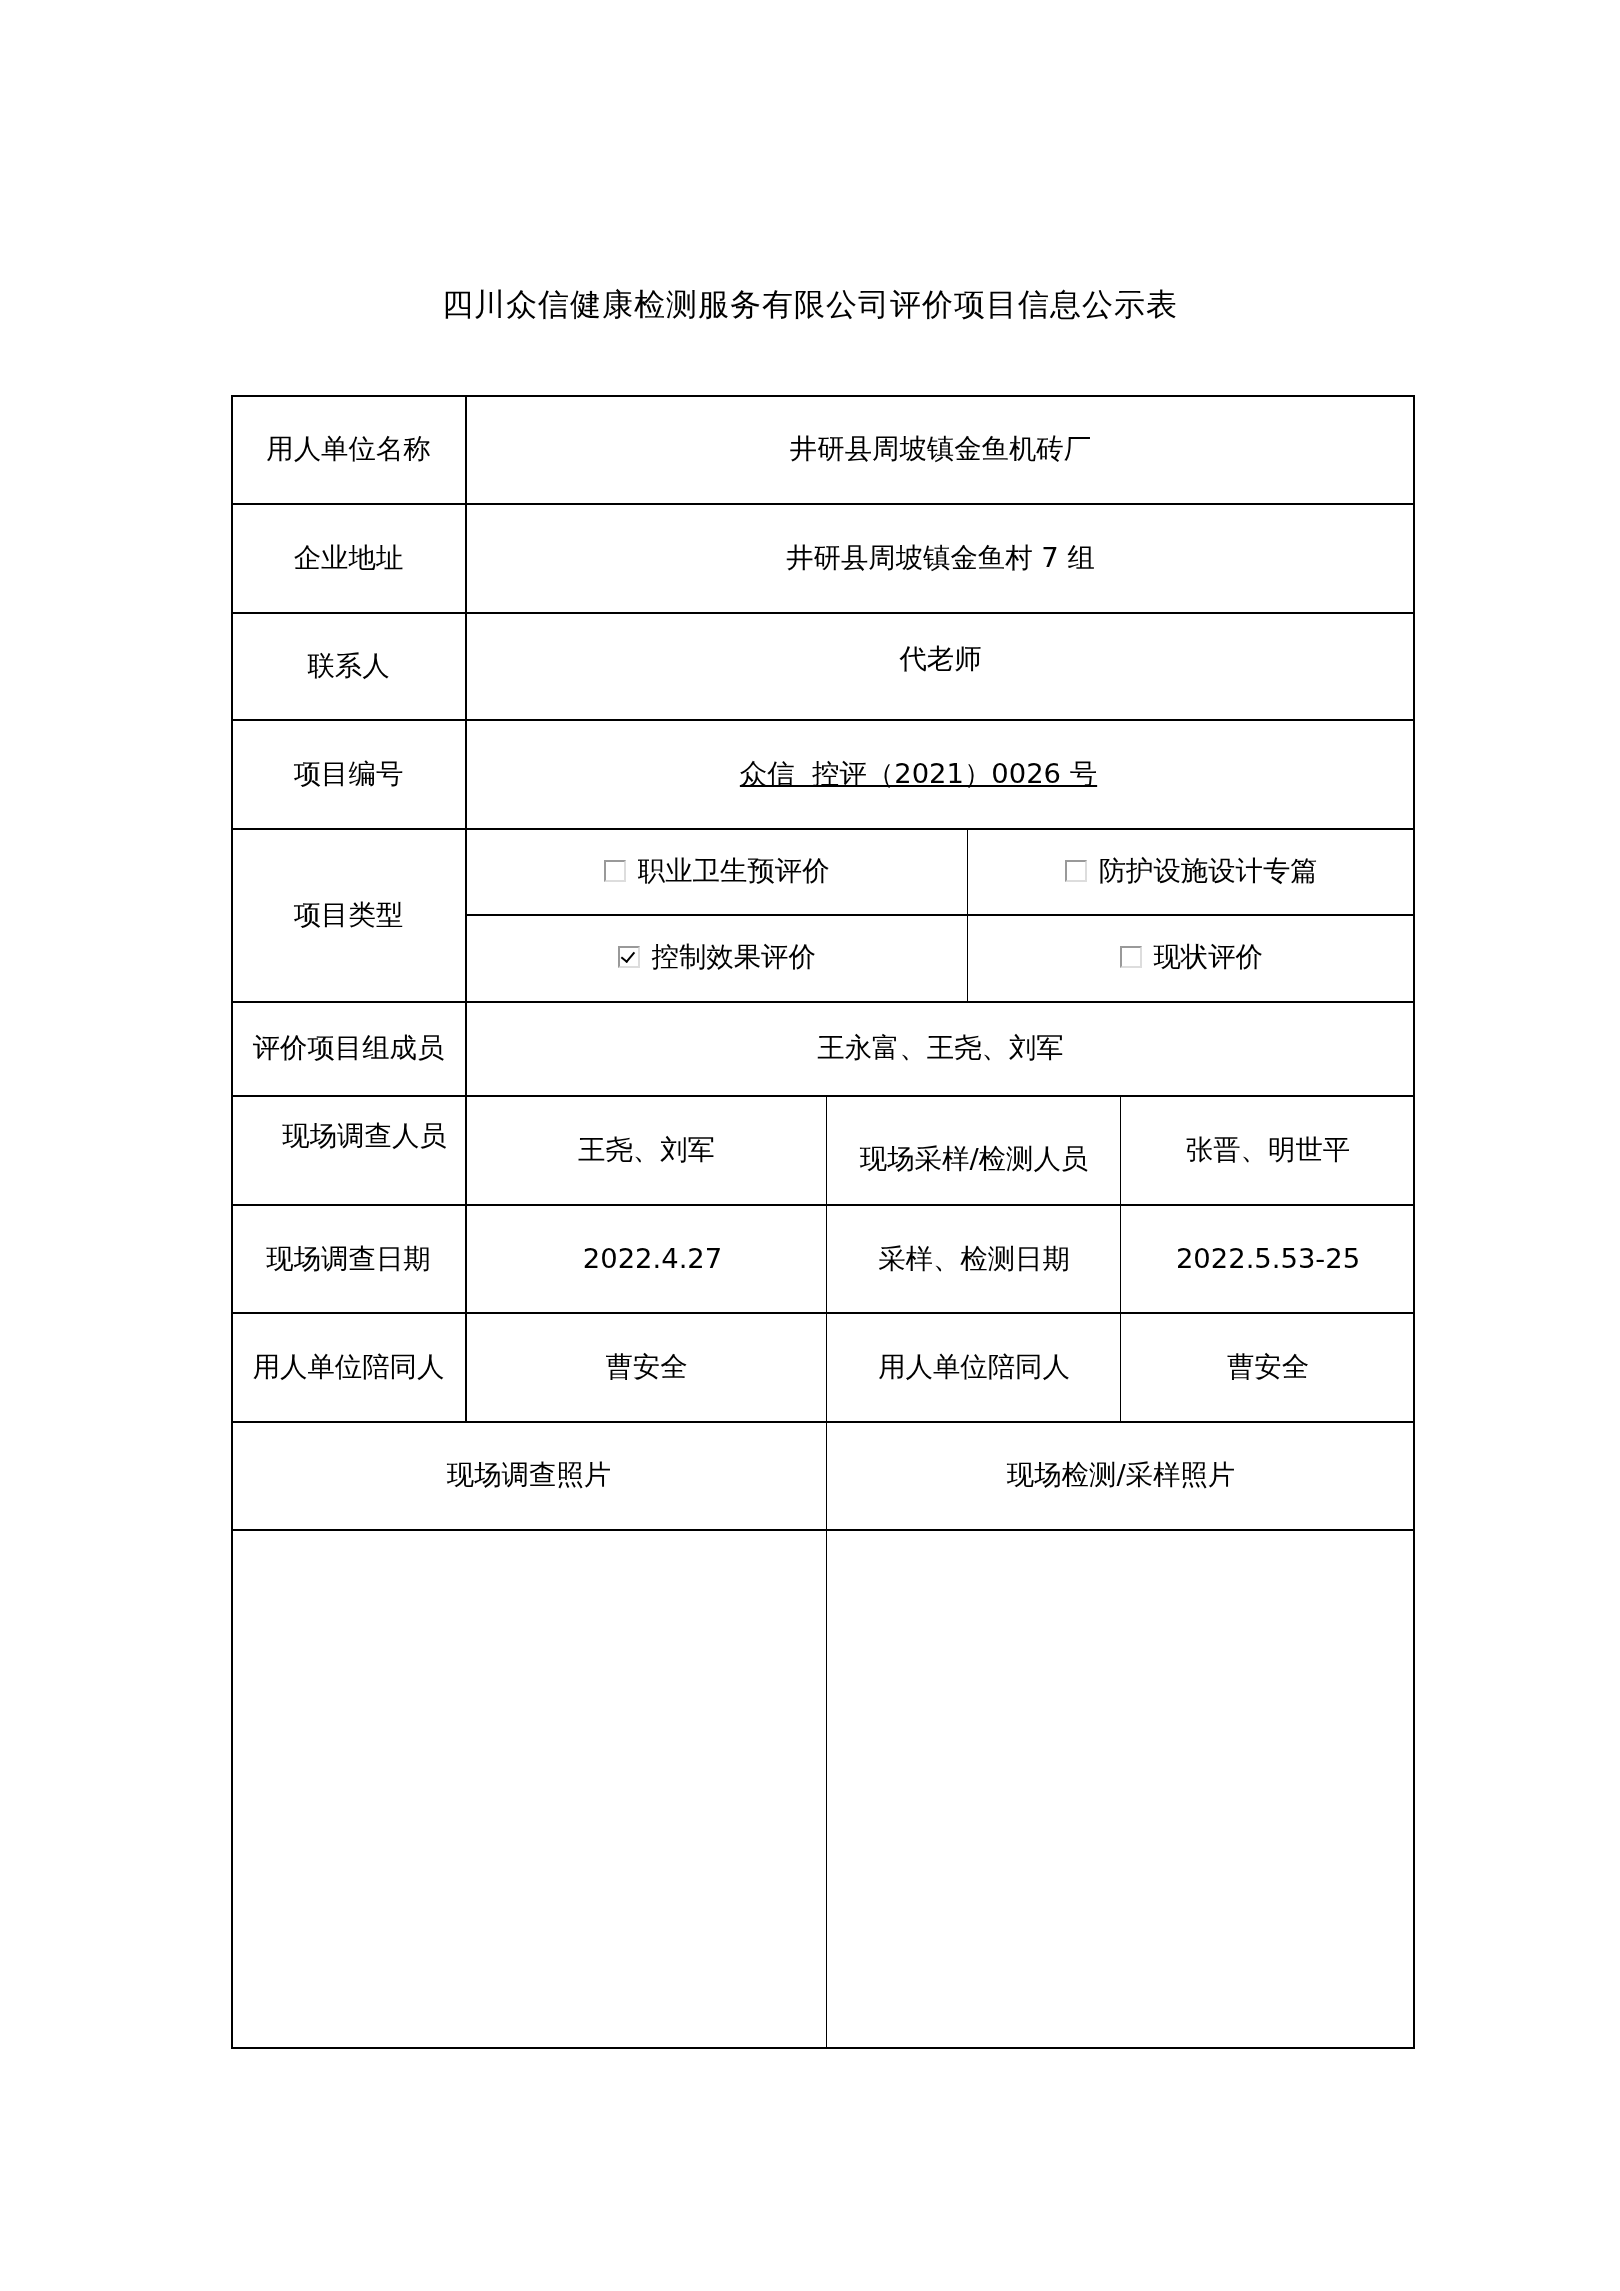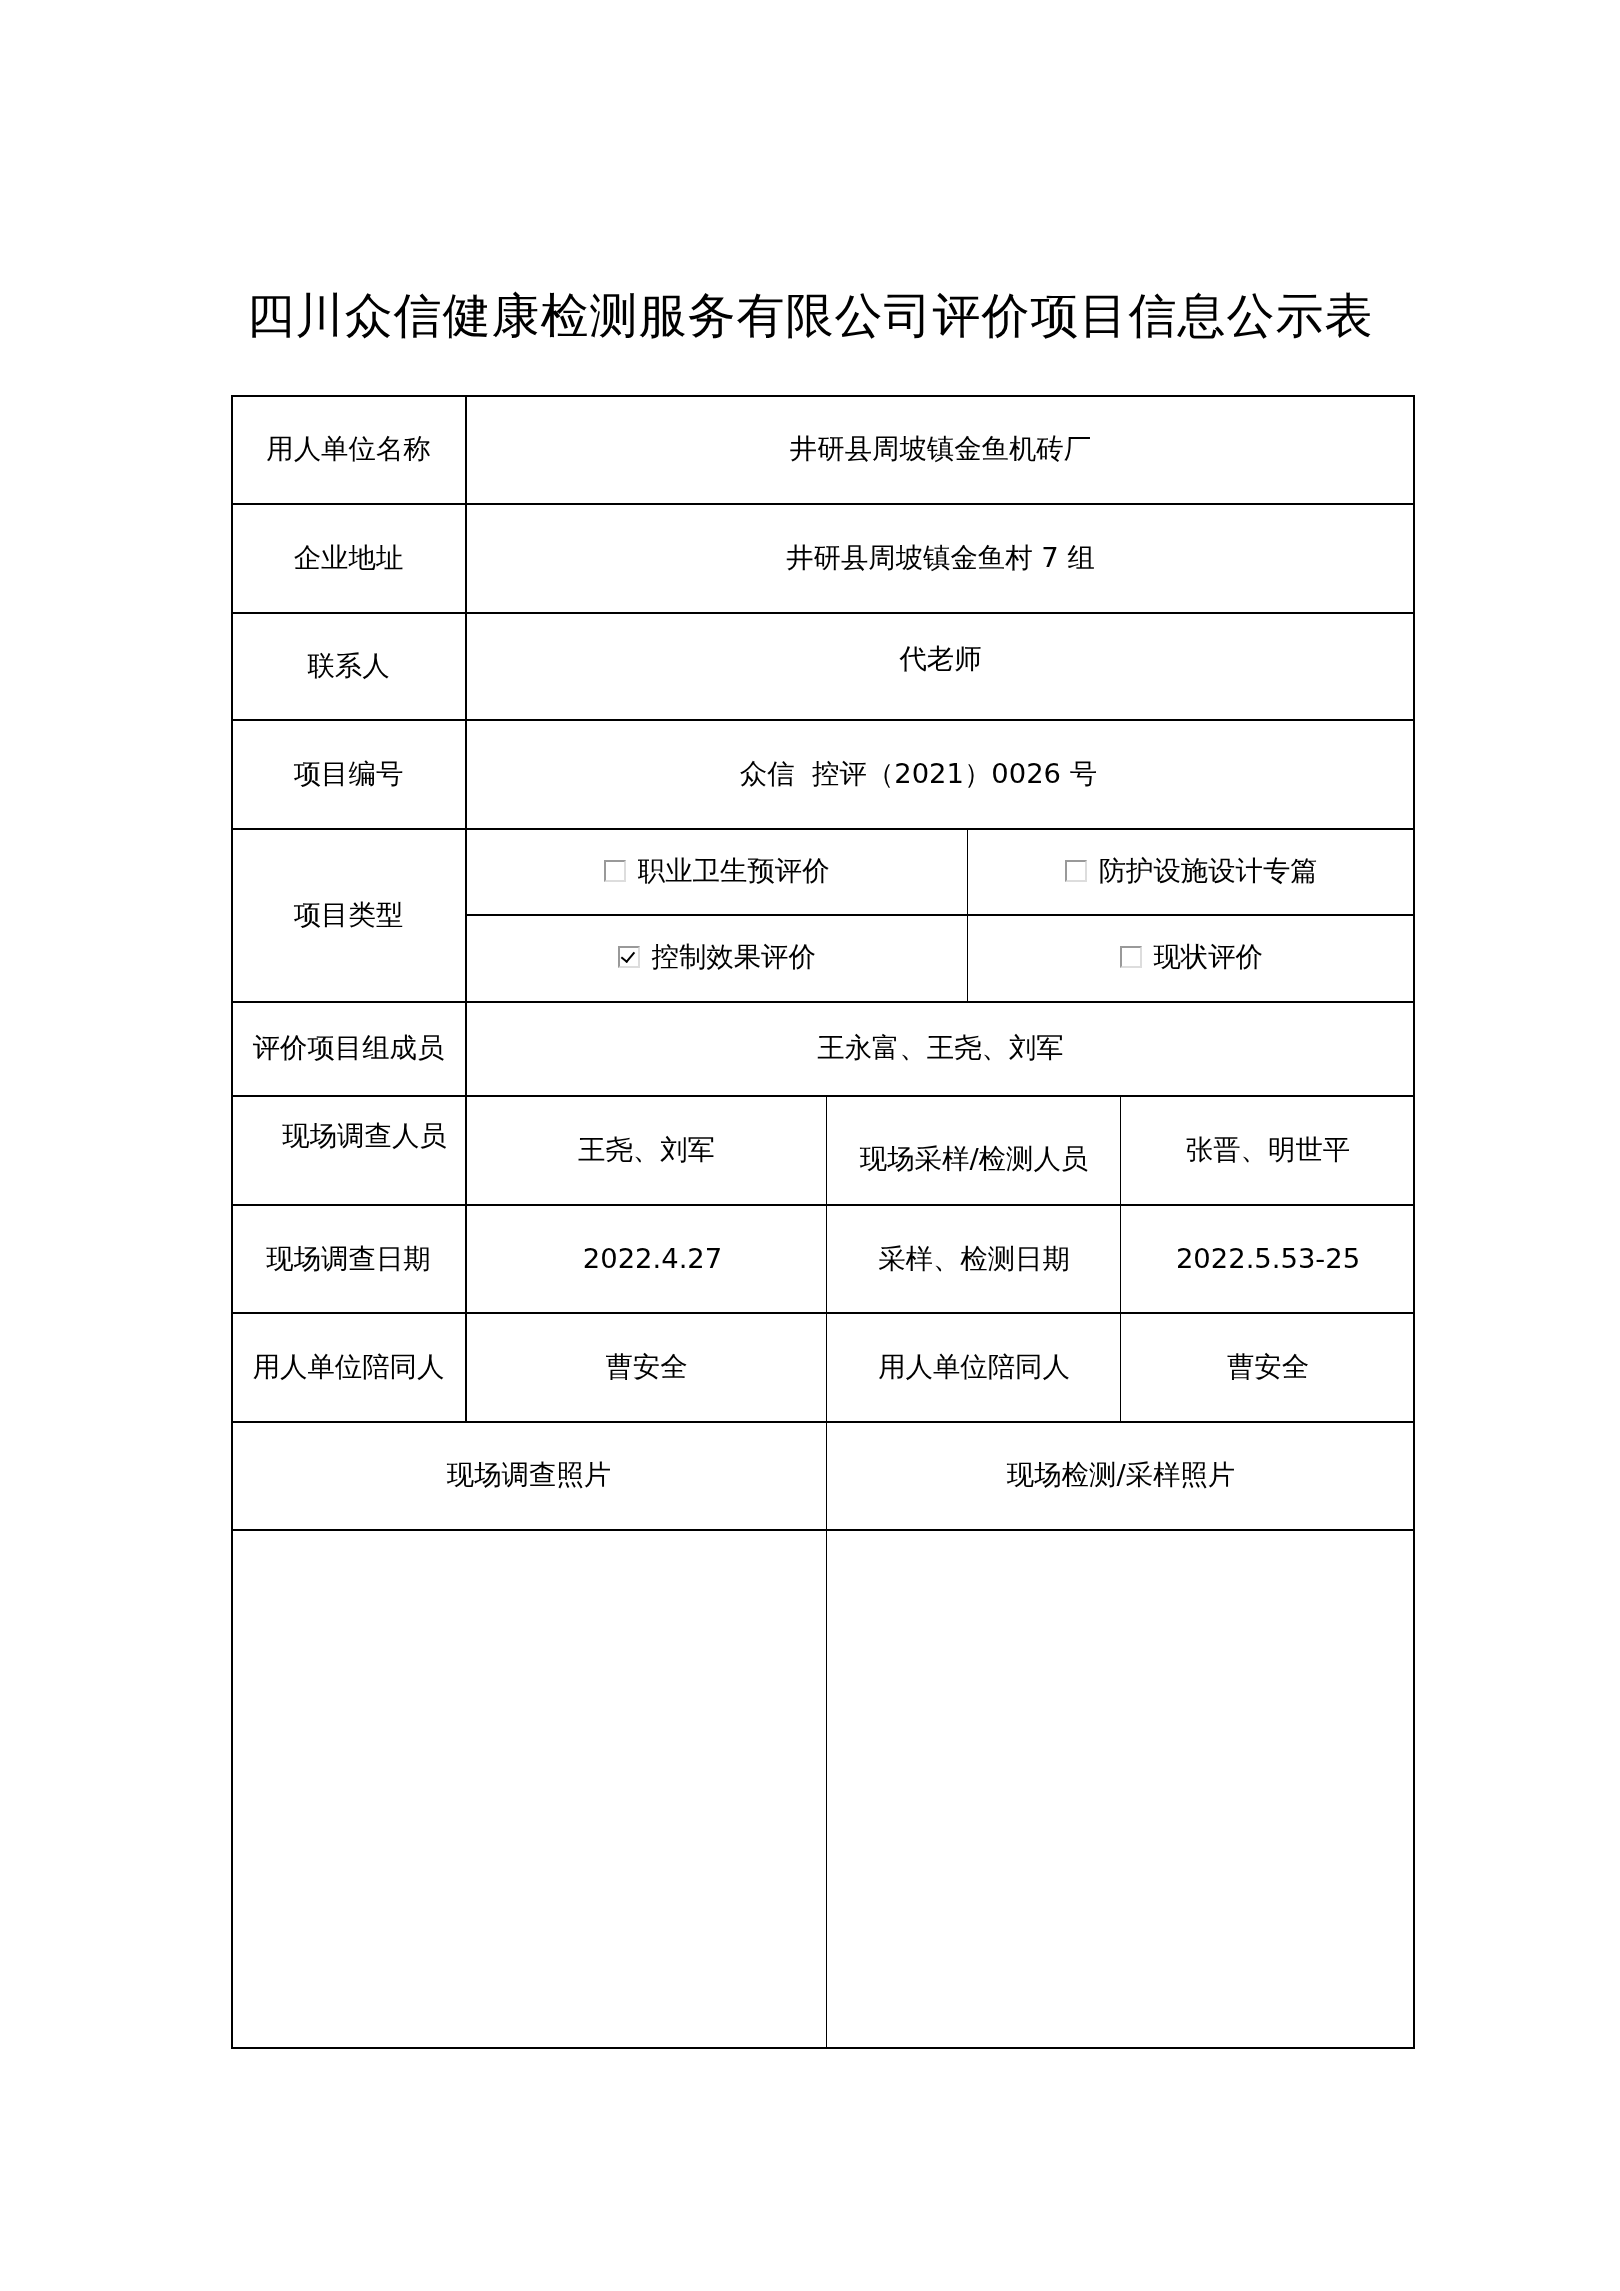--- a/index.html
+++ b/index.html
@@ -1,19 +1,19 @@
 <!DOCTYPE html>
 <html><head>
   <meta charset="utf-8">
   <style>
     html, body { margin: 0; padding: 0; background: #ffffff; }
     body { width: 1620px; height: 2292px; position: relative; overflow: hidden;
            font-family: "DejaVu Sans", "Liberation Sans", sans-serif; color: #000; }
     .title { position: absolute; left: 0; width: 1620px; top: 284px; text-align: center;
-             font-family: "DejaVu Serif", "Liberation Serif", serif; font-size: 48px; letter-spacing: 1px; }
+             font-family: "DejaVu Serif", "Liberation Serif", serif; font-size: 31px; letter-spacing: 1px; }
     .tbl { position: absolute; left: 231px; top: 395px; width: 1184px; height: 1654px; }
     .cell { position: absolute; box-sizing: border-box; display: flex; align-items: center;
             justify-content: center; font-size: 27.4px; text-align: center; }
     .hline { position: absolute; height: 2px; background: #000; }
     .vline { position: absolute; width: 2px; background: #000; }
     .vthin { position: absolute; width: 1px; background: #000; }
     .cb { display: inline-block; width: 21.6px; height: 21.6px; box-sizing: border-box;
           border: 2px solid #999; border-right-color: #ddd; border-bottom-color: #ddd;
           margin-right: 11.8px; position: relative; vertical-align: middle; background: #fff; }
     .cb.checked::after { content: ""; position: absolute; left: 3.9px; top: 1px; width: 5.9px; height: 10.8px;
@@ -51,21 +51,21 @@
   <div class="cell" style="left:0;top:0;width:235px;height:108px;">用人单位名称</div>
   <div class="cell" style="left:235px;top:0;width:949px;height:108px;">井研县周坡镇金鱼机砖厂</div>
 
   <div class="cell" style="left:0;top:108px;width:235px;height:109px;">企业地址</div>
   <div class="cell" style="left:235px;top:108px;width:949px;height:109px;">井研县周坡镇金鱼村 7 组</div>
 
   <div class="cell" style="left:0;top:217px;width:235px;height:108px;">联系人</div>
   <div class="cell" style="left:235px;top:217px;width:949px;height:94px;">代老师</div>
 
   <div class="cell" style="left:0;top:324px;width:235px;height:109px;">项目编号</div>
-  <div class="cell" style="left:235px;top:324px;width:905px;height:109px;white-space:pre;">众信  控评（2021）0026 号</div>
+  <div class="cell" style="left:235px;top:324px;width:905px;height:109px;white-space:pre;text-decoration:underline;">众信  控评（2021）0026 号</div>
 
   <div class="cell" style="left:0;top:433px;width:235px;height:173px;">项目类型</div>
   <div class="cell" style="left:235px;top:433px;width:502px;height:86px;">
     <span class="opt">
         <span class="cb"></span>
         <span>职业卫生预评价</span>
       </span>
   </div>
   <div class="cell" style="left:737px;top:433px;width:447px;height:86px;">
     <span class="opt">

